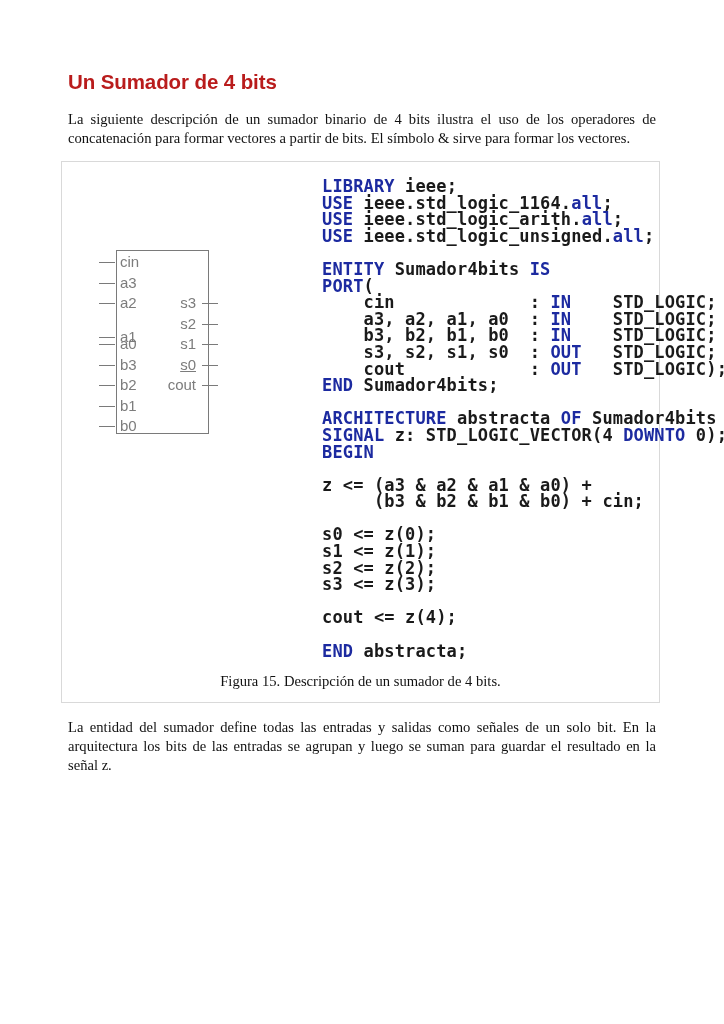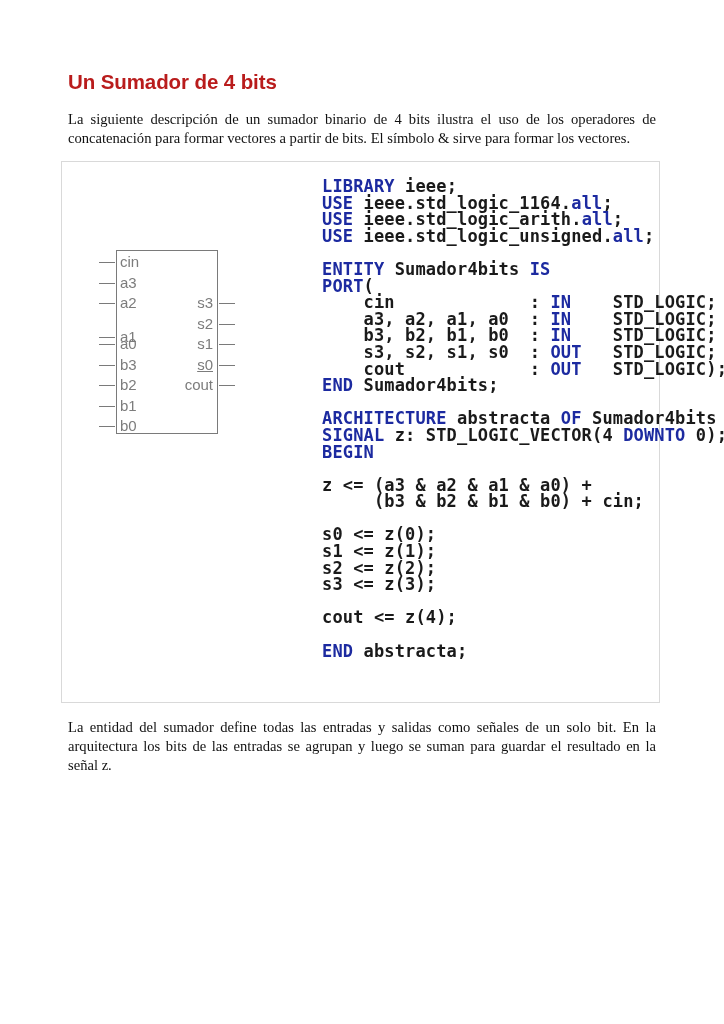--- a/index.html
+++ b/index.html
@@ -47,35 +47,35 @@
       border: 1.5px solid #d9d9d9;
       box-sizing: border-box;
       background: #ffffff;
     }
 
     
     .symbol-block {
       position: absolute;
       left: 54px;    
       top: 88px;     
-      width: 102px;
+      width: 93px;
       height: 184px;
       border: 1.3px solid #7a7a7a;
       box-sizing: border-box;
     }
     .pin {
       position: absolute;
       height: 20px;
       font-family: "Liberation Sans", sans-serif;
       font-size: 15px;
       line-height: 20px;
       color: #7c7c7c;
     }
     .pin-in { left: 3px; }
-    .pin-out { right: 4px; }
+    .pin-out { right: 12px; }
     .pin-line {
       position: absolute;
       top: 10px;
       width: 16px;
       height: 0;
       border-top: 1.3px solid #7a7a7a;
     }
     .pin-in .pin-line { left: -21px; }
     .pin-out .pin-line { right: -22px; }
 
@@ -125,15 +125,16 @@
       <div class="pin pin-in" style="top: 124px;"><span class="pin-line"></span><span>b2</span></div>
       <div class="pin pin-in" style="top: 144.5px;"><span class="pin-line"></span><span>b1</span></div>
       <div class="pin pin-in" style="top: 165px;"><span class="pin-line"></span><span>b0</span></div>
       <div class="pin pin-out" style="top: 42px;"><span class="pin-line"></span><span>s3</span></div>
       <div class="pin pin-out" style="top: 62.5px;"><span class="pin-line"></span><span>s2</span></div>
       <div class="pin pin-out" style="top: 83px;"><span class="pin-line"></span><span>s1</span></div>
       <div class="pin pin-out" style="top: 103.5px; text-decoration: underline;"><span class="pin-line"></span><span>s0</span></div>
       <div class="pin pin-out" style="top: 124px;"><span class="pin-line"></span><span>cout</span></div>
     </div>
   <pre class="code-listing" id="code-listing"><span class="code-line"><span class="kw">LIBRARY</span><span> ieee;</span></span><span class="code-line"><span class="kw">USE</span><span> ieee.std_logic_1164.</span><span class="kw">all</span><span>;</span></span><span class="code-line"><span class="kw">USE</span><span> ieee.std_logic_arith.</span><span class="kw">all</span><span>;</span></span><span class="code-line"><span class="kw">USE</span><span> ieee.std_logic_unsigned.</span><span class="kw">all</span><span>;</span></span><span class="code-line"> </span><span class="code-line"><span class="kw">ENTITY</span><span> Sumador4bits </span><span class="kw">IS</span></span><span class="code-line"><span class="kw">PORT</span><span>(</span></span><span class="code-line"><span>    cin             : </span><span class="kw">IN</span><span>    STD_LOGIC;</span></span><span class="code-line"><span>    a3, a2, a1, a0  : </span><span class="kw">IN</span><span>    STD_LOGIC;</span></span><span class="code-line"><span>    b3, b2, b1, b0  : </span><span class="kw">IN</span><span>    STD_LOGIC;</span></span><span class="code-line"><span>    s3, s2, s1, s0  : </span><span class="kw">OUT</span><span>   STD_LOGIC;</span></span><span class="code-line"><span>    cout            : </span><span class="kw">OUT</span><span>   STD_LOGIC);</span></span><span class="code-line"><span class="kw">END</span><span> Sumador4bits;</span></span><span class="code-line"> </span><span class="code-line"><span class="kw">ARCHITECTURE</span><span> abstracta </span><span class="kw">OF</span><span> Sumador4bits </span><span class="kw">IS</span></span><span class="code-line"><span class="kw">SIGNAL</span><span> z: STD_LOGIC_VECTOR(4 </span><span class="kw">DOWNTO</span><span> 0);</span></span><span class="code-line"><span class="kw">BEGIN</span></span><span class="code-line"> </span><span class="code-line"><span>z &lt;= (a3 &amp; a2 &amp; a1 &amp; a0) +</span></span><span class="code-line"><span>     (b3 &amp; b2 &amp; b1 &amp; b0) + cin;</span></span><span class="code-line"> </span><span class="code-line"><span>s0 &lt;= z(0);</span></span><span class="code-line"><span>s1 &lt;= z(1);</span></span><span class="code-line"><span>s2 &lt;= z(2);</span></span><span class="code-line"><span>s3 &lt;= z(3);</span></span><span class="code-line"> </span><span class="code-line"><span>cout &lt;= z(4);</span></span><span class="code-line"> </span><span class="code-line"><span class="kw">END</span><span> abstracta;</span></span></pre>
+  <p class="figure-caption">Figura 15. Descripción de un sumador de 4 bits.</p>
 </div>
 
 <p class="para para-explain">La entidad del sumador define todas las entradas y salidas como señales de un solo bit. En la arquitectura los bits de las entradas se agrupan y luego se suman para guardar el resultado en la señal z.</p>
 
 </body></html>

